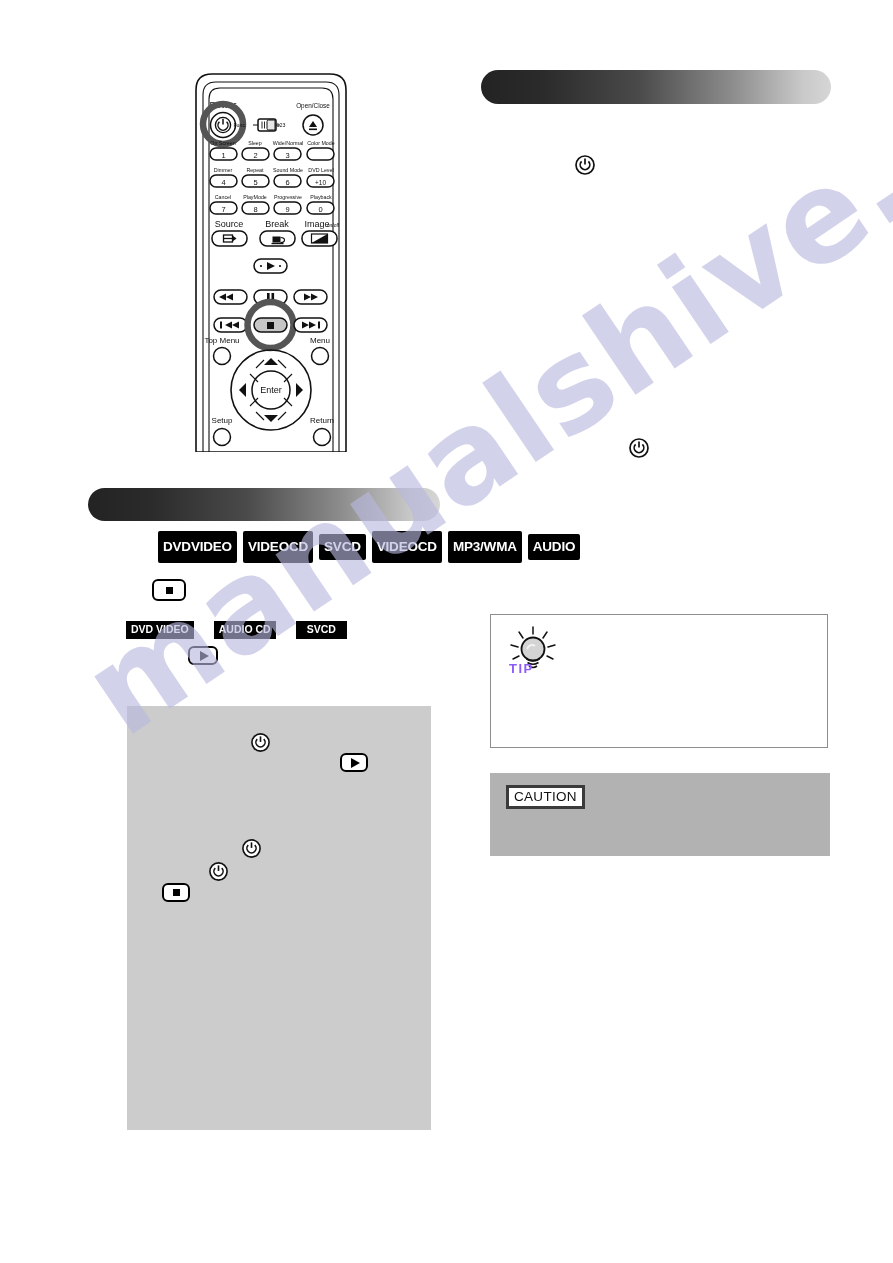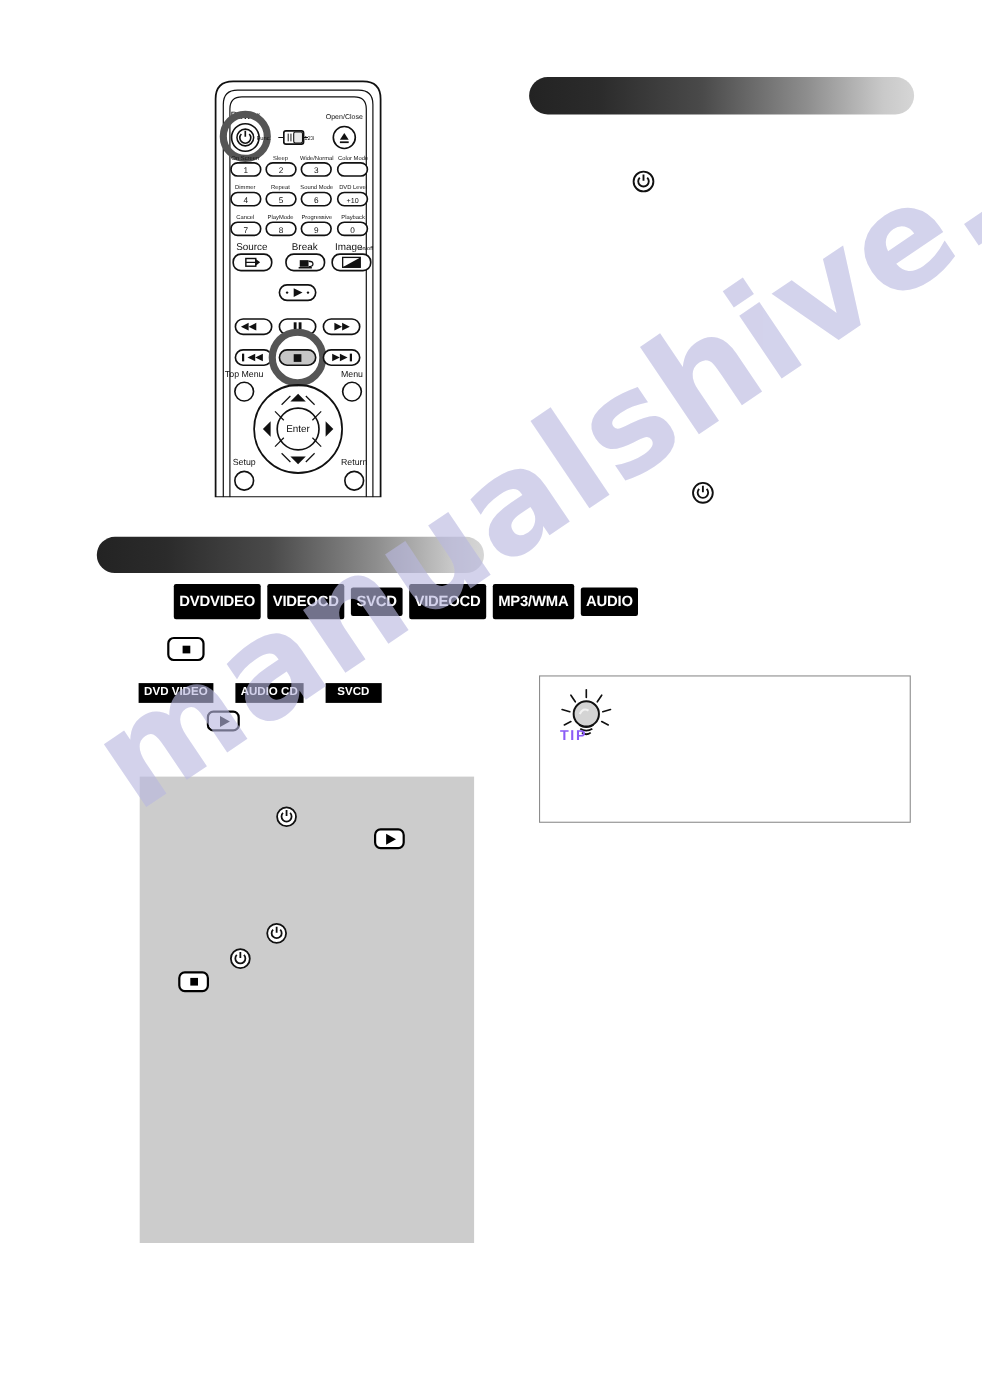--- a/index.html
+++ b/index.html
@@ -431,14 +431,17 @@
         <circle cx="28" cy="24" r="11.5" fill="#d4d4d4" stroke="#111" stroke-width="1.8"></circle>
         <path d="M22 24 q3 -6 8 -3" fill="none" stroke="#f2f2f2" stroke-width="2"></path>
         <path d="M21.5 34 q6.5 4 13 0" fill="none" stroke="#111" stroke-width="1.6"></path>
         <path d="M22.5 37.5 q5.5 3.5 11 0" fill="none" stroke="#111" stroke-width="1.6"></path>
         <path d="M24 41 q4 3 8 0" fill="none" stroke="#111" stroke-width="1.6"></path>
       </svg>
     </div>
     <div style="position:absolute;left:18px;top:46px;font-family:'Liberation Sans',sans-serif;font-weight:700;font-size:13px;color:#8b5cf6;letter-spacing:1.5px;">TIP</div>
   </div>
 
+  <div id="caution-box">
+    <div class="caution-label">CAUTION</div>
+  </div>
 
 </div>
 
 </body></html>

